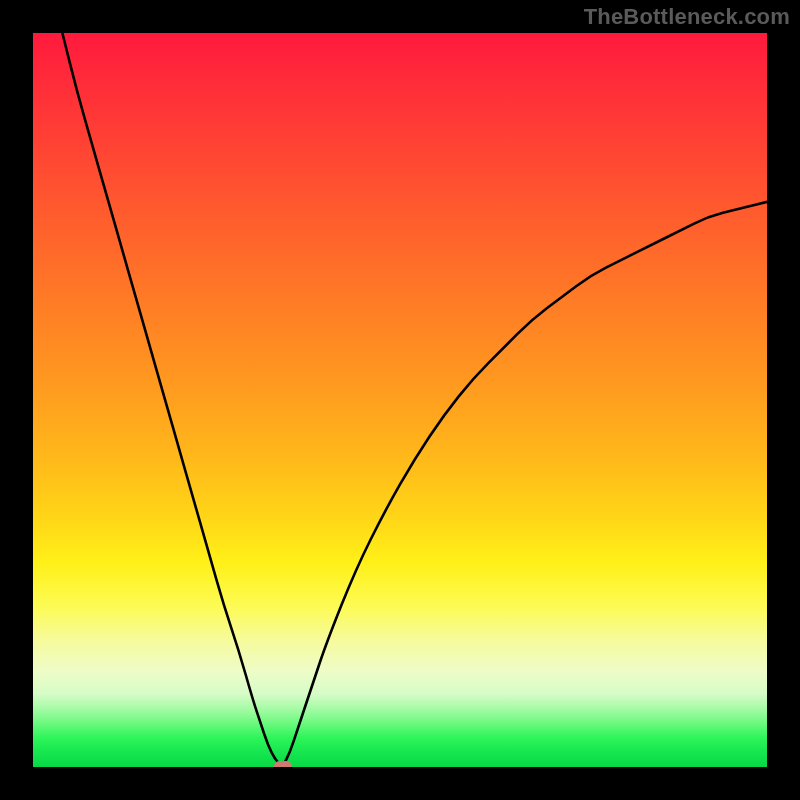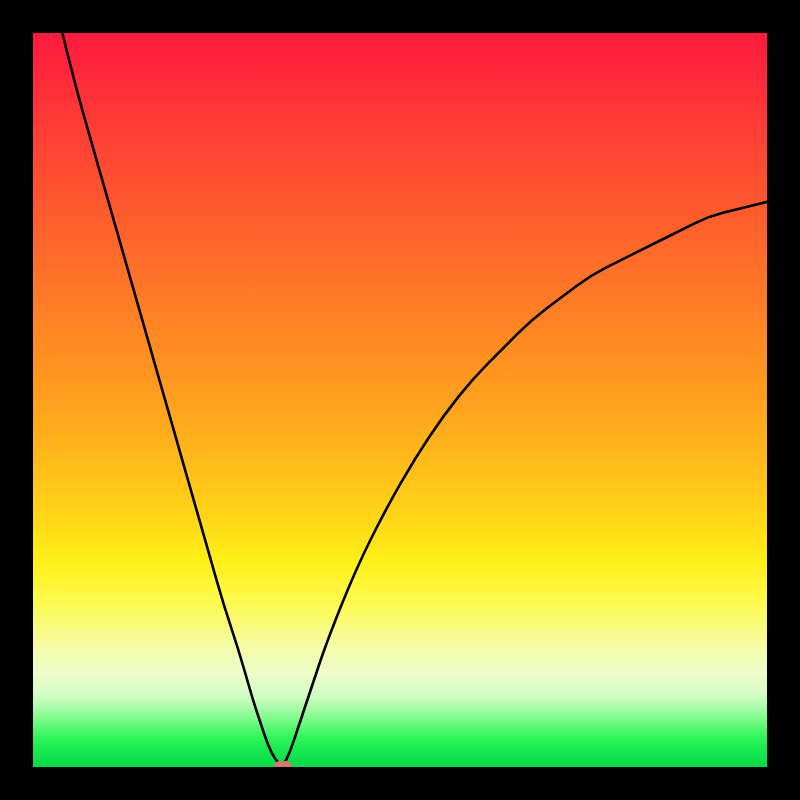--- a/index.html
+++ b/index.html
@@ -67,20 +67,21 @@
     border-radius: 6px / 5px;
     background: #cf7a71;
     transform: translate(-50%, -50%);
     z-index: 5;
   }
 </style>
 </head>
 <body>
 
 <div class="frame">
+  <div class="watermark">TheBottleneck.com</div>
 
   <div class="plot-area">
     <svg class="curve" viewBox="0 0 734 734" preserveAspectRatio="none">
       <path id="curve-path" d="M 29.36 0.00 Q 29.36 0.00 36.70 29.36 Q 44.04 58.72 51.38 84.41 Q 58.72 110.10 66.06 135.79 Q 73.40 161.48 80.74 187.17 Q 88.08 212.86 95.42 238.55 Q 102.76 264.24 110.10 289.93 Q 117.44 315.62 124.78 341.31 Q 132.12 367.00 139.46 392.69 Q 146.80 418.38 154.14 444.07 Q 161.48 469.76 168.82 495.45 Q 176.16 521.14 183.50 546.83 Q 190.84 572.52 198.18 594.54 Q 205.52 616.56 212.86 642.25 Q 220.20 667.94 223.87 678.95 Q 227.54 689.96 231.21 700.97 Q 234.88 711.98 238.55 719.32 Q 242.22 726.66 245.89 730.33 Q 249.56 734.00 253.23 726.66 Q 256.90 719.32 260.57 708.31 Q 264.24 697.30 271.58 675.28 Q 278.92 653.26 286.26 631.24 Q 293.60 609.22 308.28 572.52 Q 322.96 535.82 337.64 506.46 Q 352.32 477.10 367.00 451.41 Q 381.68 425.72 396.36 403.70 Q 411.04 381.68 425.72 363.33 Q 440.40 344.98 455.08 330.30 Q 469.76 315.62 484.44 300.94 Q 499.12 286.26 513.80 275.25 Q 528.48 264.24 543.16 253.23 Q 557.84 242.22 572.52 234.88 Q 587.20 227.54 601.88 220.20 Q 616.56 212.86 631.24 205.52 Q 645.92 198.18 660.60 190.84 Q 675.28 183.50 689.96 179.83 Q 704.64 176.16 719.32 172.49 T 734.00 168.82" fill="none" stroke="#000" stroke-width="2.6"></path>
     </svg>
     <div class="marker" id="marker" style="left: 249.56px; top: 734px;"></div>
   </div>
 </div>
 
 </body></html>

